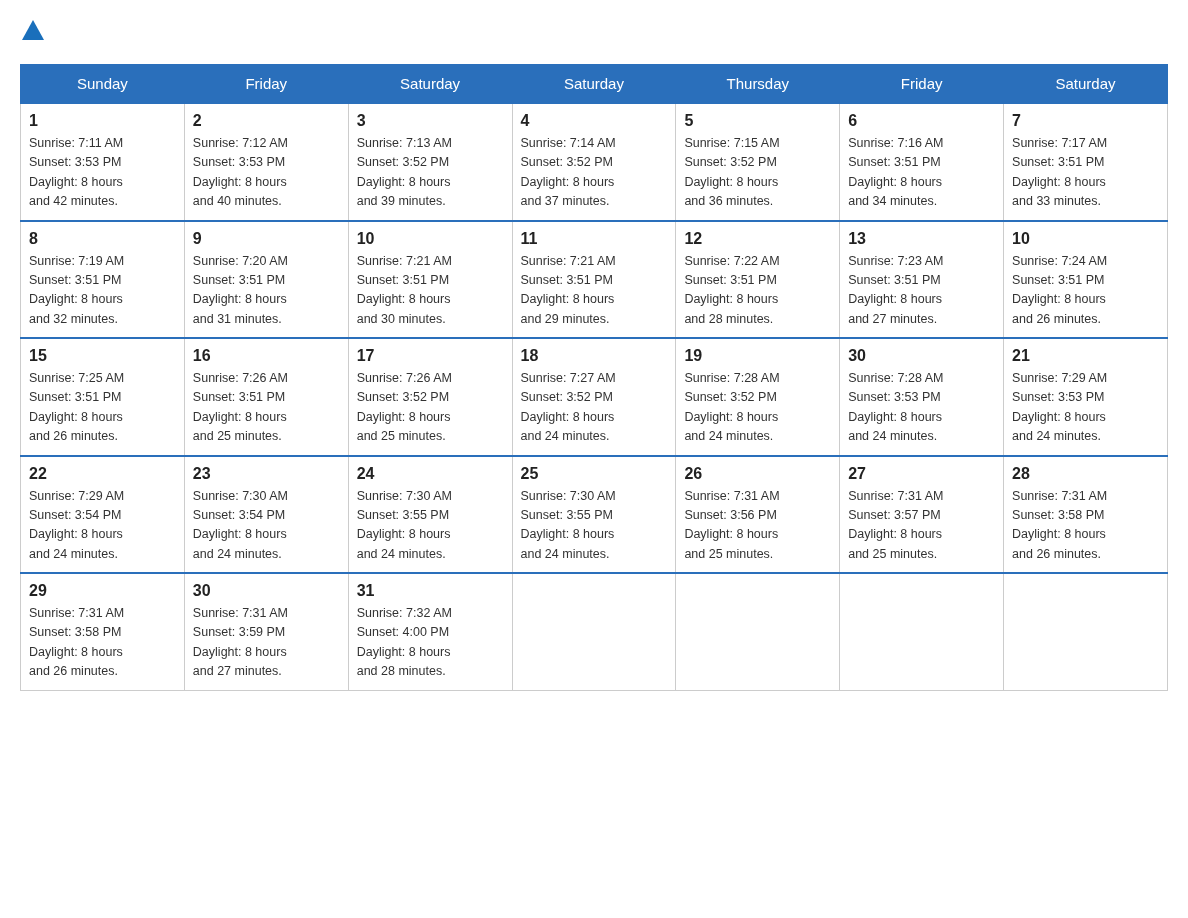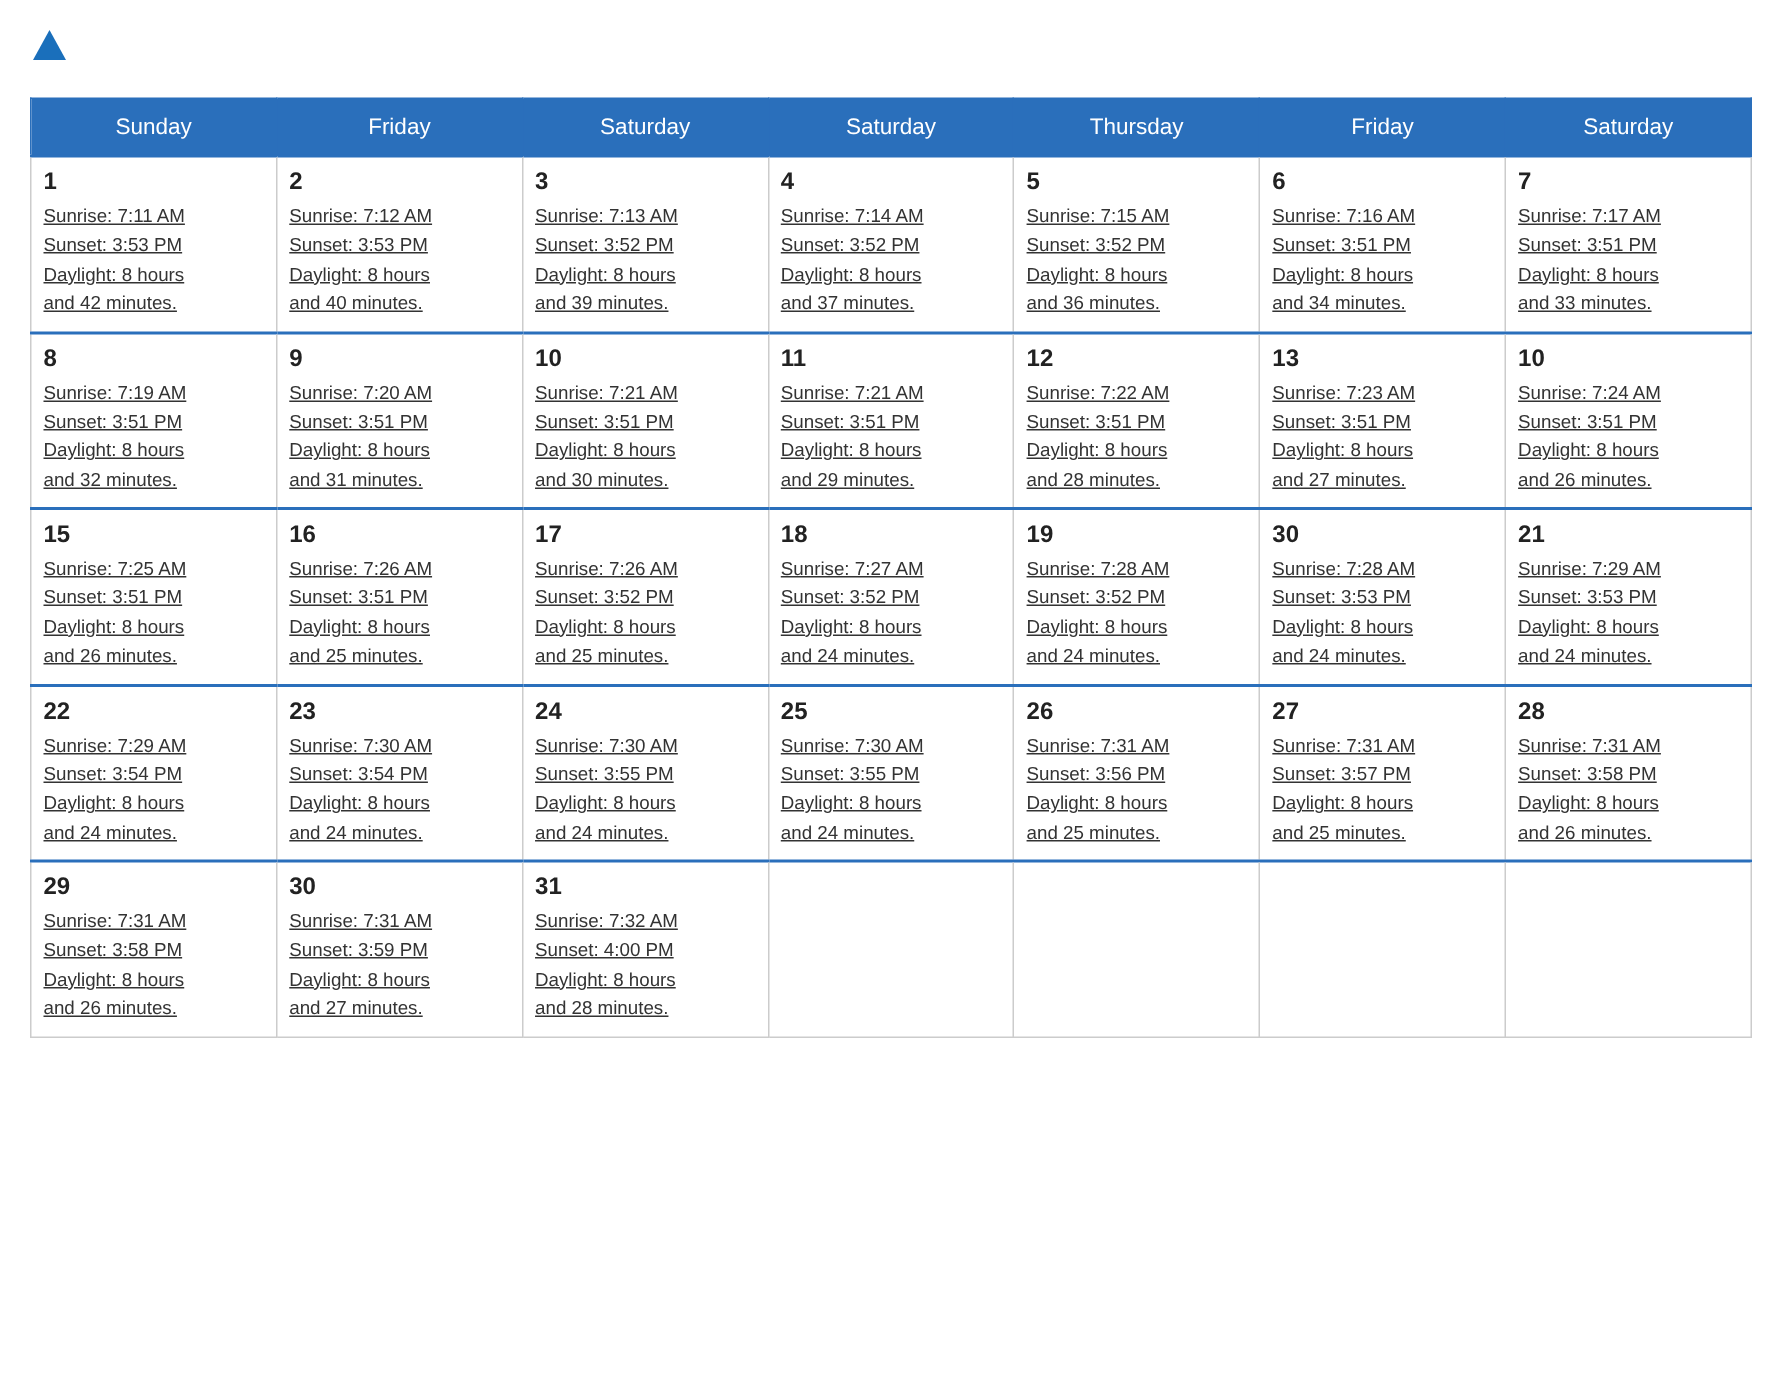--- a/index.html
+++ b/index.html
@@ -82,21 +82,20 @@
       font-size: 16px;
       font-weight: bold;
       color: #222;
       display: block;
       margin-bottom: 4px;
     }
     .day-info {
       font-size: 12.5px;
       line-height: 1.55;
       color: #333;
-      text-decoration: underline;
     }
     .empty-cell {
       background: #fff;
     }
   </style>
 </head>
 <body>
 
 <div class="header">
   <div class="logo">

